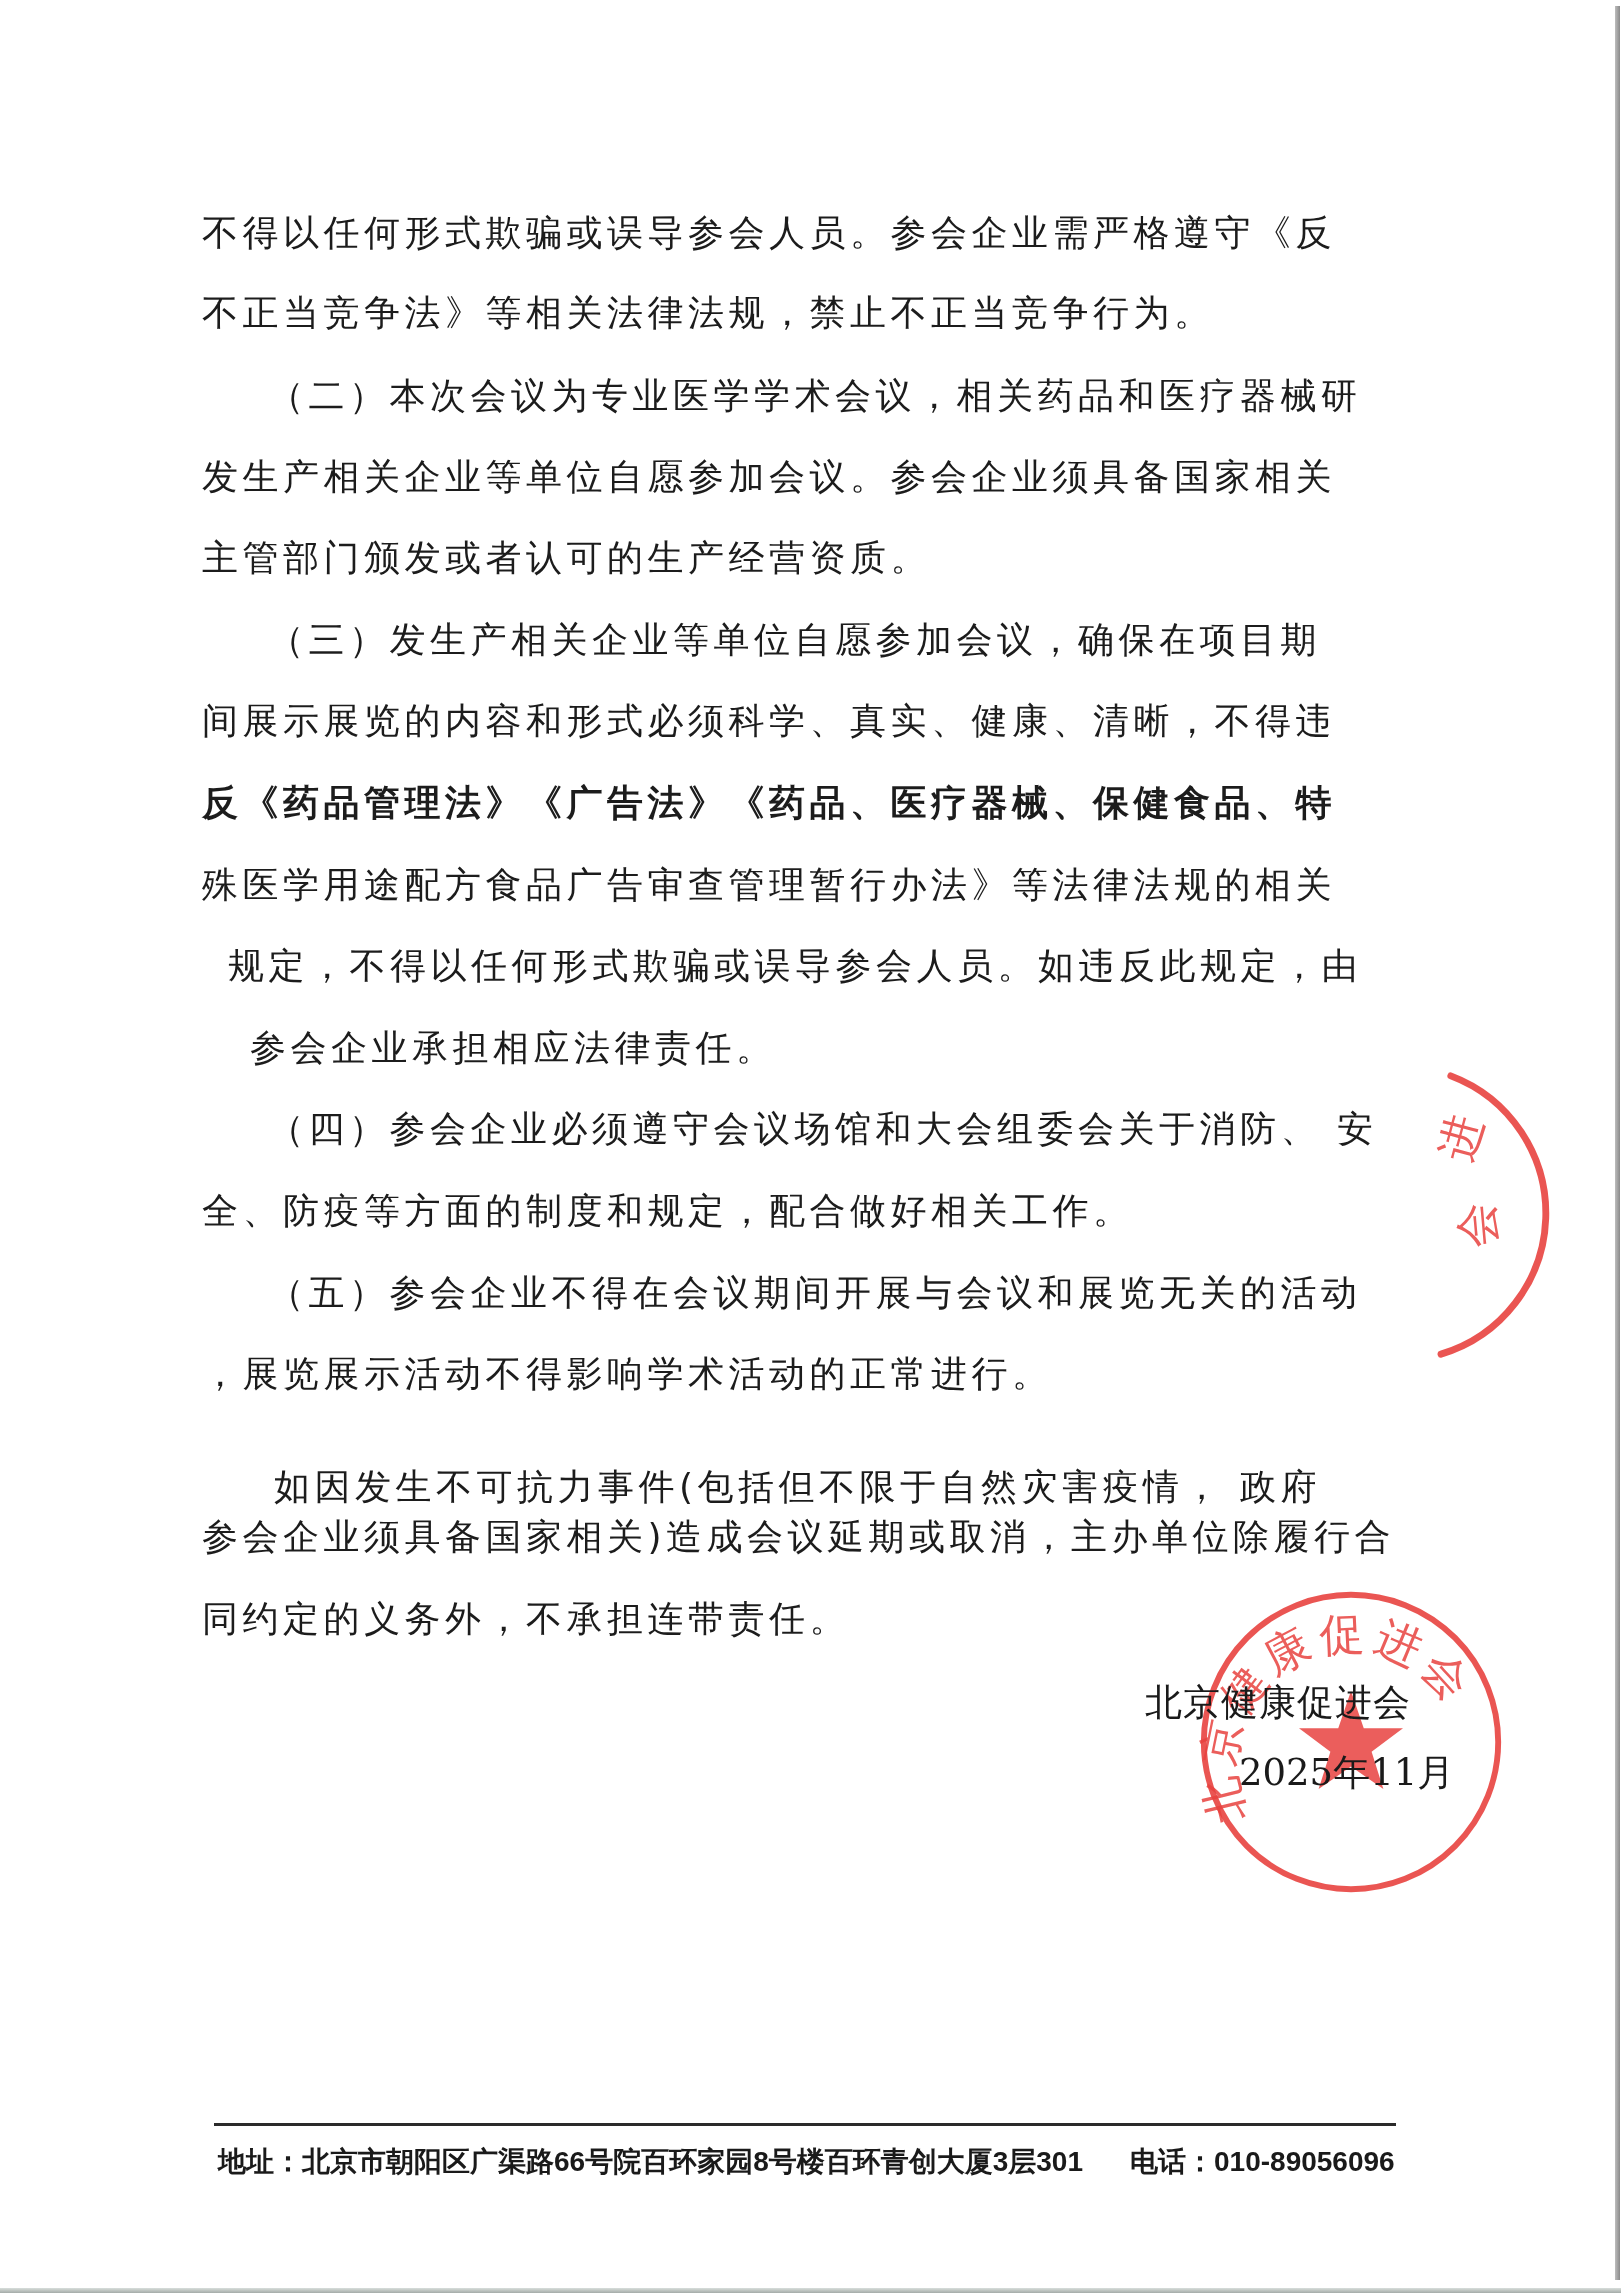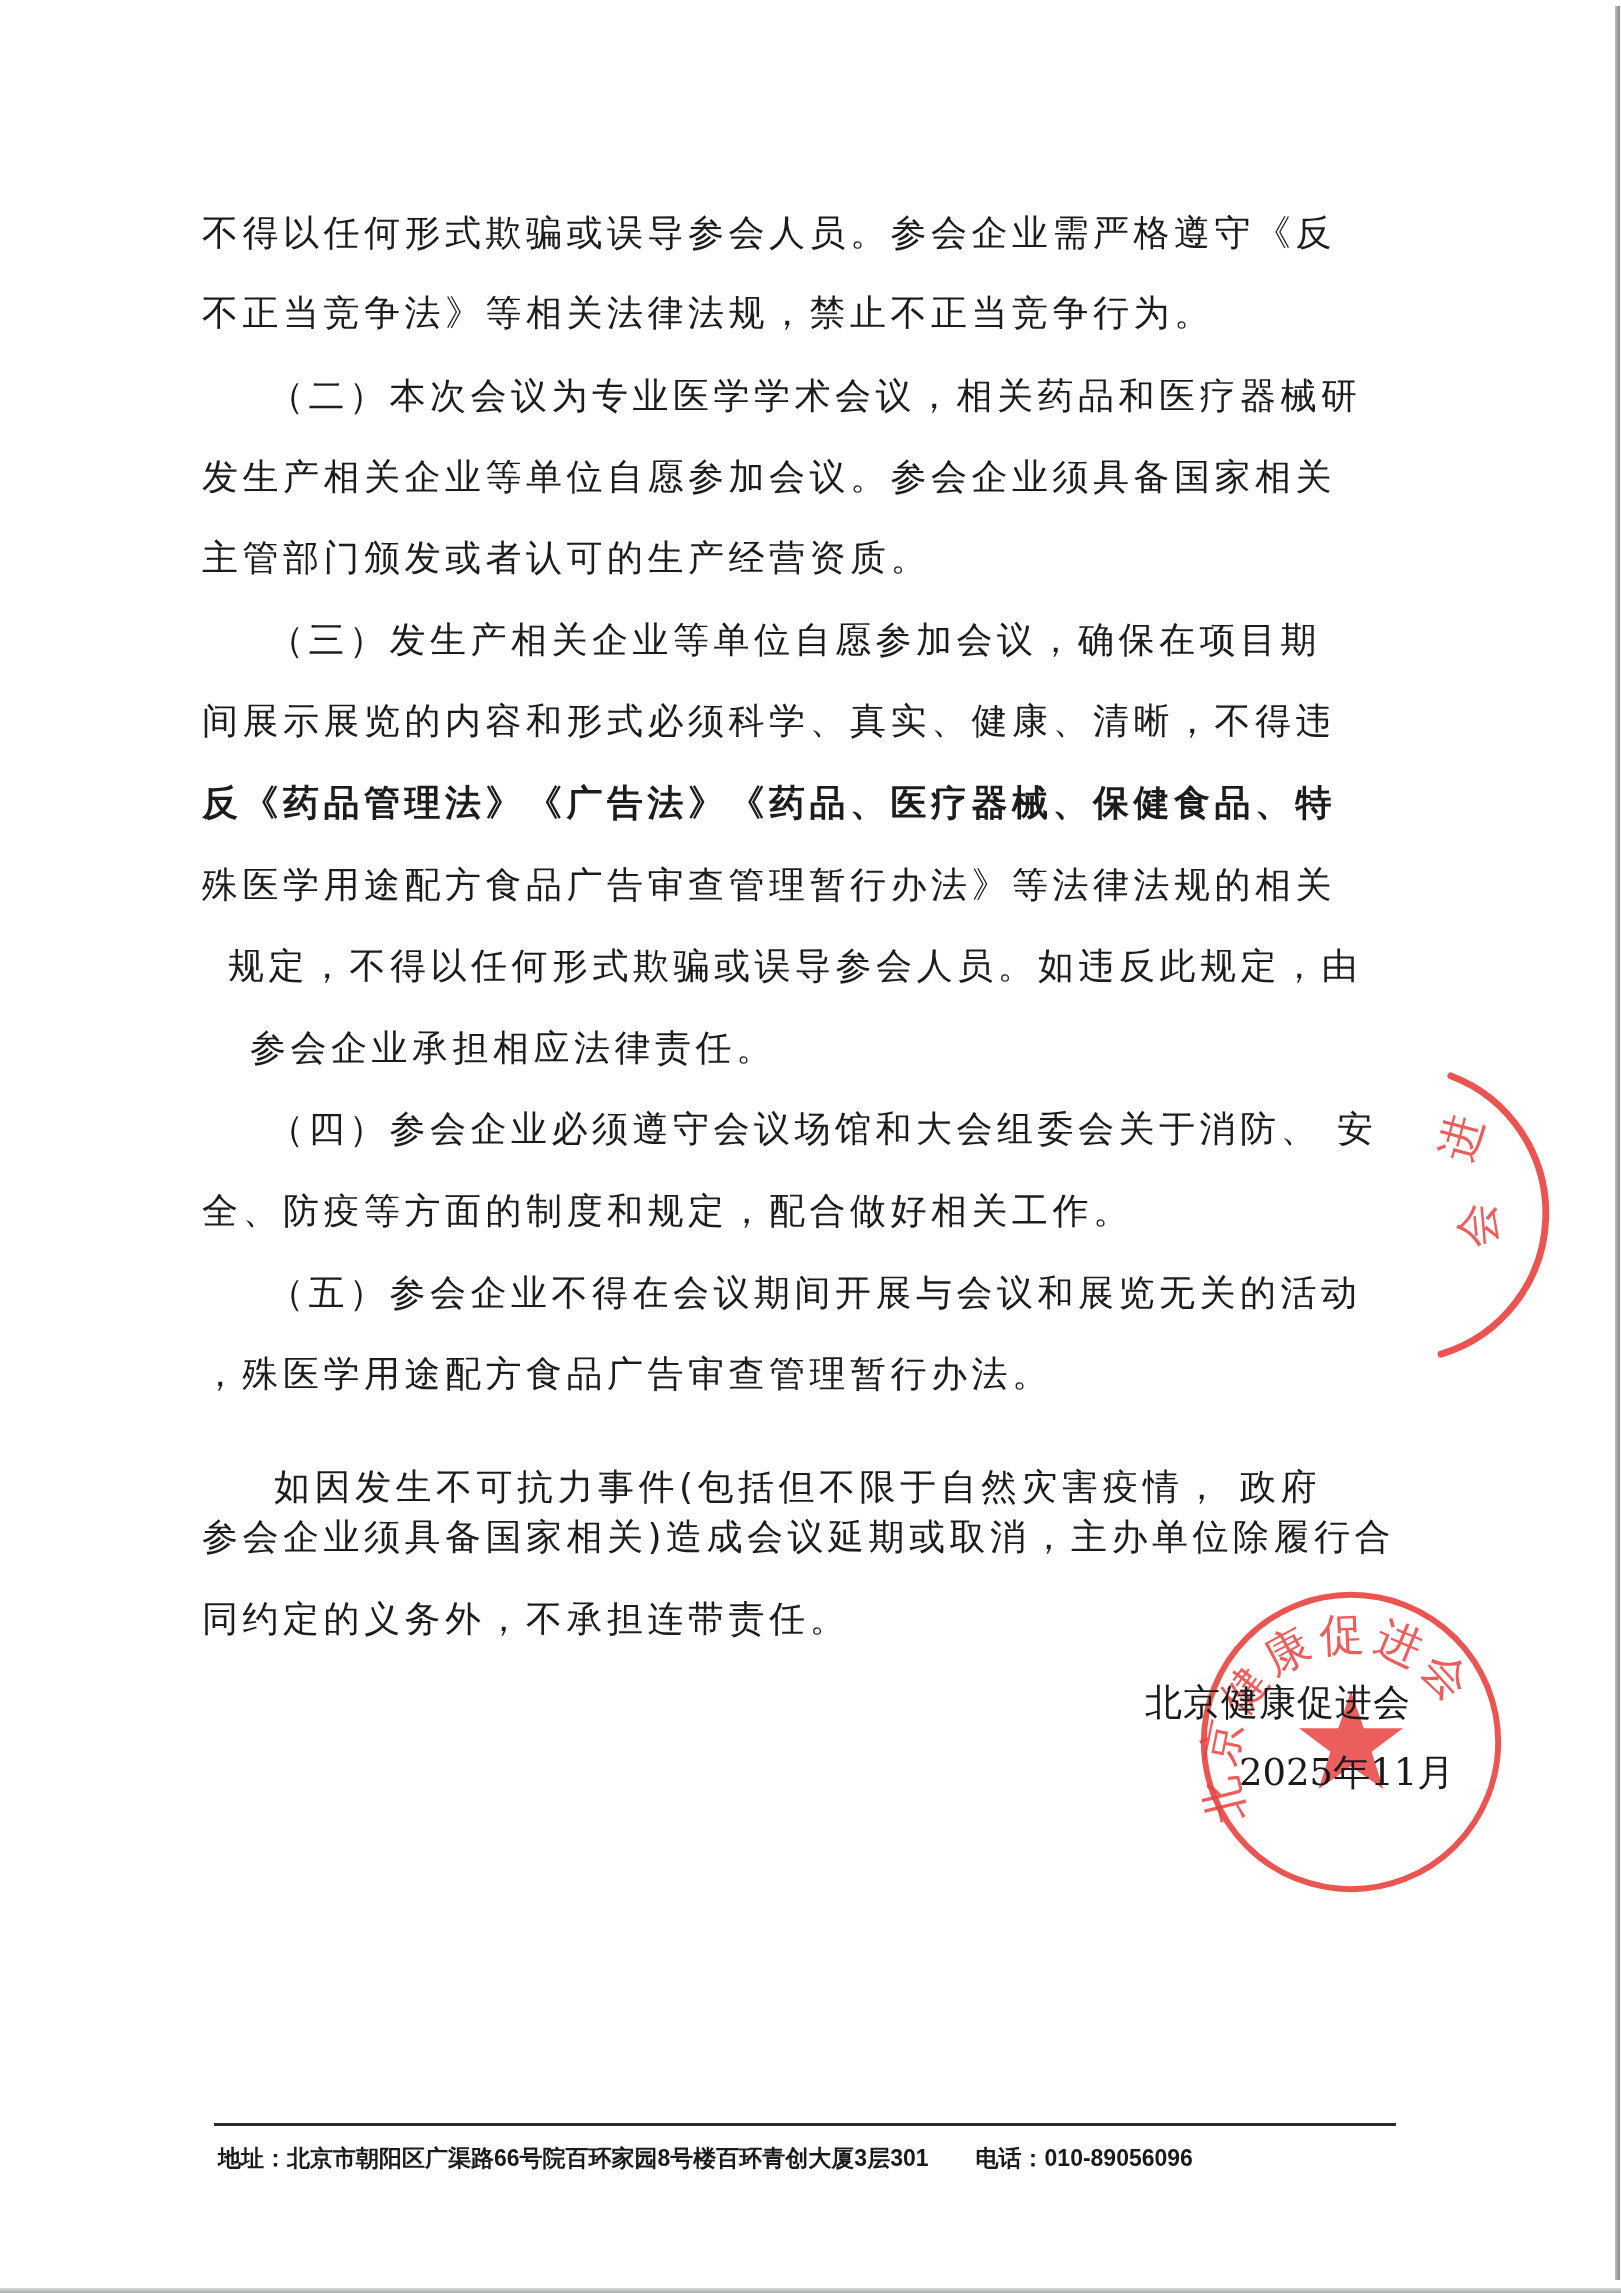--- a/index.html
+++ b/index.html
@@ -81,21 +81,21 @@
       top: 2123px;
       width: 1182px;
       height: 2.9px;
       background: #2a2a2a;
     }
     .footer-text {
       position: absolute;
       left: 218px;
       top: 2143px;
       font-family: "Liberation Sans", "DejaVu Sans", sans-serif;
-      font-size: 23px;
+      font-size: 28px;
       color: #1a1a1a;
       white-space: nowrap;
       font-weight: bold;
       letter-spacing: 0px;
     }
     .footer-phone {
       margin-left: 47px;
     }
   </style>
 </head>
@@ -111,21 +111,21 @@
     <div class="line" style="top:325px;">主管部门颁发或者认可的生产经营资质。</div>
     <div class="line" style="top:407px; left:74px;">（三）发生产相关企业等单位自愿参加会议，确保在项目期</div>
     <div class="line" style="top:488px;">间展示展览的内容和形式必须科学、真实、健康、清晰，不得违</div>
     <div class="line" style="top:570px;font-weight:bold;">反《药品管理法》《广告法》《药品、医疗器械、保健食品、特</div>
     <div class="line" style="top:652px;">殊医学用途配方食品广告审查管理暂行办法》等法律法规的相关</div>
     <div class="line" style="top:733px;margin-left:26px;">规定，不得以任何形式欺骗或误导参会人员。如违反此规定，由</div>
     <div class="line" style="top:815px;margin-left:48px;">参会企业承担相应法律责任。</div>
     <div class="line" style="top:896px; left:74px;">（四）参会企业必须遵守会议场馆和大会组委会关于消防、 安</div>
     <div class="line" style="top:978px;">全、防疫等方面的制度和规定，配合做好相关工作。</div>
     <div class="line" style="top:1060px; left:74px;">（五）参会企业不得在会议期间开展与会议和展览无关的活动</div>
-    <div class="line" style="top:1141px;">，殊医学用途配方食品广告审查管理暂行办法。</div>
+    <div class="line" style="top:1141px;">，展览展示活动不得影响学术活动的正常进行。</div>
     <div class="line" style="top:1254px; left:80px;">如因发生不可抗力事件(包括但不限于自然灾害疫情， 政府</div>
     <div class="line" style="top:1304px;">参会企业须具备国家相关)造成会议延期或取消，主办单位除履行合</div>
     <div class="line" style="top:1386px;">同约定的义务外，不承担连带责任。</div>
   </div>
 
   <svg class="stamp stamp-partial" viewBox="0 0 200 300">
     <path d="M 60 8 A 150 150 0 0 1 50 292" fill="none" stroke="#e8423f" stroke-width="7" stroke-linecap="round" opacity="0.9"></path>
     <text x="70" y="105" font-size="46" fill="#e8423f" opacity="0.85" transform="rotate(-75 70 95)" font-family="DejaVu Sans, sans-serif">进</text>
     <text x="72" y="178" font-size="46" fill="#e8423f" opacity="0.85" transform="rotate(-95 90 165)" font-family="DejaVu Sans, sans-serif">会</text>
   </svg>

